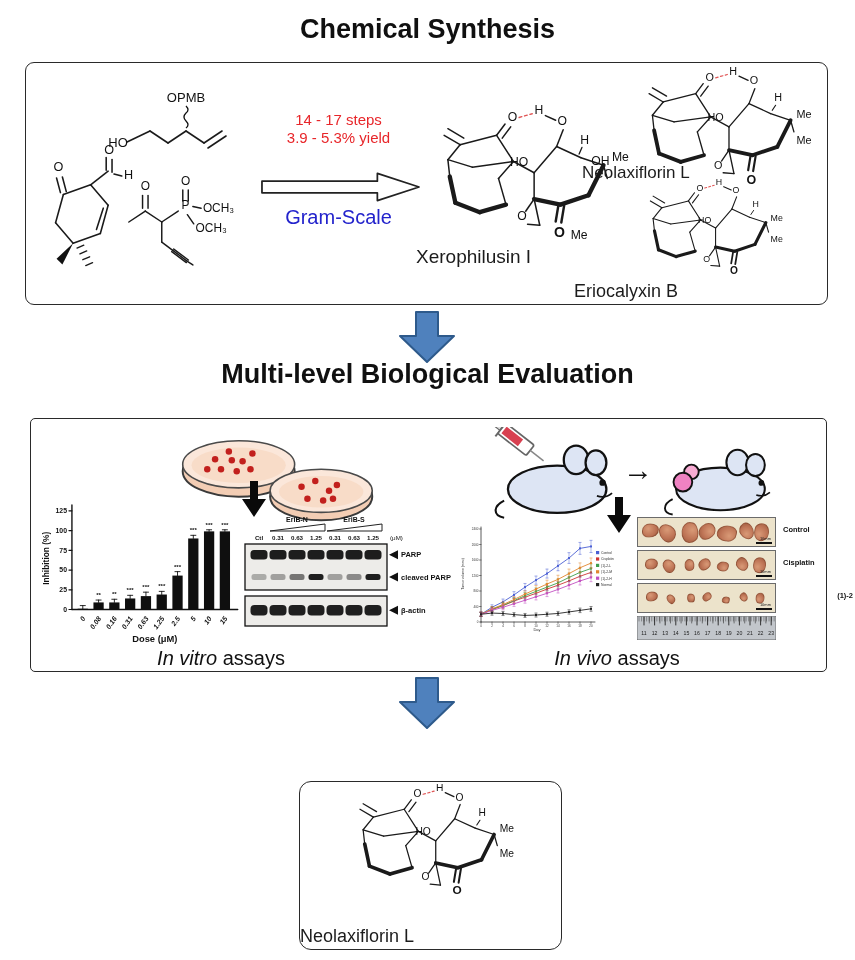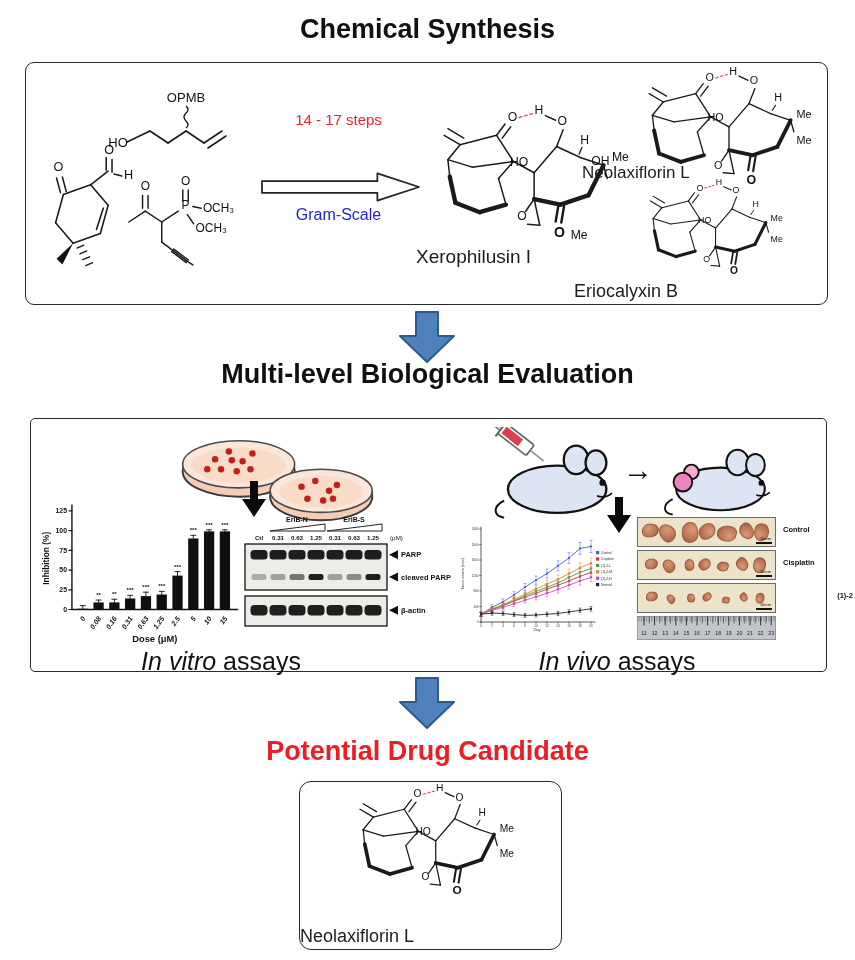--- a/index.html
+++ b/index.html
@@ -3,21 +3,21 @@
 <meta charset="utf-8">
 <style>
   html,body{margin:0;padding:0;background:#fff;font-family:"Liberation Sans",sans-serif;}
   .page{position:relative;width:855px;height:960px;background:#fff;overflow:hidden;}
   .abs{position:absolute;}
   .h-title{position:absolute;left:0;width:855px;text-align:center;font-weight:bold;font-size:27px;color:#101010;}
   .box{position:absolute;border:1.6px solid #2a2a2a;background:#fff;box-sizing:border-box;}
   svg text{font-family:"Liberation Sans",sans-serif;}
   .flowtext{position:absolute;text-align:center;line-height:1.22;}
   .prod-label{position:absolute;color:#1c1c1c;}
-  .assay-label{position:absolute;text-align:center;font-size:25px;color:#111;}
+  .assay-label{position:absolute;text-align:center;font-size:20px;color:#111;}
   .assay-label .it{font-style:italic;}
   .tpanel{position:relative;width:139px;height:30px;background:#ece3cb;border:1px solid #6b6b6b;margin-bottom:3px;display:flex;align-items:center;justify-content:space-around;box-sizing:border-box;padding:0 4px;}
   .blob{flex:none;}
   .sbar{position:absolute;right:3px;bottom:2px;width:16px;height:2.5px;background:#111;}
   .sbtext{position:absolute;right:4px;bottom:5px;font-size:4px;color:#222;line-height:1;}
   .tumor-label{position:absolute;font-size:7.5px;font-weight:bold;color:#111;width:70px;}
 </style>
 </head>
 <body>
 
@@ -78,27 +78,28 @@
         <line x1="80" y1="113" x2="86" y2="117" stroke="#1a1a1a" stroke-width="1.6" stroke-linecap="round"></line>
         <text x="34" y="35" font-size="13" text-anchor="middle" fill="#111">O</text>
         <text x="78" y="29" font-size="13" text-anchor="middle" fill="#111">O</text>
         <text x="78" y="56" font-size="13" text-anchor="middle" fill="#111">P</text>
         <text x="97" y="59" font-size="13" text-anchor="start" fill="#111">OCH₃</text>
         <text x="89" y="81" font-size="13" text-anchor="start" fill="#111">OCH₃</text>
       </svg>
 
     <div class="flowtext" style="left:215px;top:48px;width:195px;font-size:15px;color:#e8262a;">
       <div>14 - 17 steps</div>
+      <div>3.9 - 5.3% yield</div>
     </div>
 
     <svg class="abs" style="left:235px;top:108px;" width="160" height="32" viewBox="0 0 165 32">
       <polygon points="1,10 120,10 120,2 163,16 120,30 120,22 1,22" fill="#ffffff" stroke="#222" stroke-width="1.8" stroke-linejoin="round"></polygon>
     </svg>
 
-    <div class="flowtext" style="left:215px;top:142px;width:195px;font-size:16px;color:#2323cc;">
+    <div class="flowtext" style="left:215px;top:142px;width:195px;font-size:20px;color:#2323cc;">
       <div>Gram-Scale</div>
     </div>
 
     <svg id="mol-xero" class="abs" style="left:390px;top:42px;" width="225" height="174" viewBox="0 0 240 185">
         <line x1="47" y1="42" x2="86" y2="32" stroke="#1a1a1a" stroke-width="1.6" stroke-linecap="round"></line>
         <line x1="47" y1="42" x2="34" y2="58" stroke="#1a1a1a" stroke-width="1.6" stroke-linecap="round"></line>
         <line x1="34" y1="58" x2="36" y2="76" stroke="#1a1a1a" stroke-width="1.6" stroke-linecap="round"></line>
         <line x1="34" y1="58" x2="60" y2="66" stroke="#1a1a1a" stroke-width="1.6" stroke-linecap="round"></line>
         <line x1="60" y1="66" x2="104" y2="60" stroke="#1a1a1a" stroke-width="1.6" stroke-linecap="round"></line>
         <line x1="86" y1="32" x2="104" y2="60" stroke="#1a1a1a" stroke-width="1.6" stroke-linecap="round"></line>
@@ -886,21 +887,20 @@
 
     <div class="assay-label" style="left:486px;top:228px;width:200px;">
       <span class="it">In vivo</span><span> assays</span>
     </div>
   </div>
 
   <svg class="abs" style="left:399px;top:677px;" width="56" height="52" viewBox="0 0 56 52">
     <polygon points="17,1 39,1 39,25 55,25 28,51 1,25 17,25" fill="#4f81bd" stroke="#2e5a8b" stroke-width="2" stroke-linejoin="round"></polygon>
   </svg>
 
-  <div class="h-title" style="top:736px;color:#ed1c25;">Potential Drug Candidate</div>
 
   <div class="box" style="left:299px;top:781px;width:263px;height:169px;border-radius:12px;">
     <svg id="mol-neo2" class="abs" style="left:36px;top:2px;" width="190" height="146" viewBox="0 0 240 185">
         <line x1="47" y1="42" x2="86" y2="32" stroke="#1a1a1a" stroke-width="1.6" stroke-linecap="round"></line>
         <line x1="47" y1="42" x2="34" y2="58" stroke="#1a1a1a" stroke-width="1.6" stroke-linecap="round"></line>
         <line x1="34" y1="58" x2="36" y2="76" stroke="#1a1a1a" stroke-width="1.6" stroke-linecap="round"></line>
         <line x1="34" y1="58" x2="60" y2="66" stroke="#1a1a1a" stroke-width="1.6" stroke-linecap="round"></line>
         <line x1="60" y1="66" x2="104" y2="60" stroke="#1a1a1a" stroke-width="1.6" stroke-linecap="round"></line>
         <line x1="86" y1="32" x2="104" y2="60" stroke="#1a1a1a" stroke-width="1.6" stroke-linecap="round"></line>
         <line x1="104" y1="60" x2="88" y2="78" stroke="#1a1a1a" stroke-width="1.6" stroke-linecap="round"></line>

